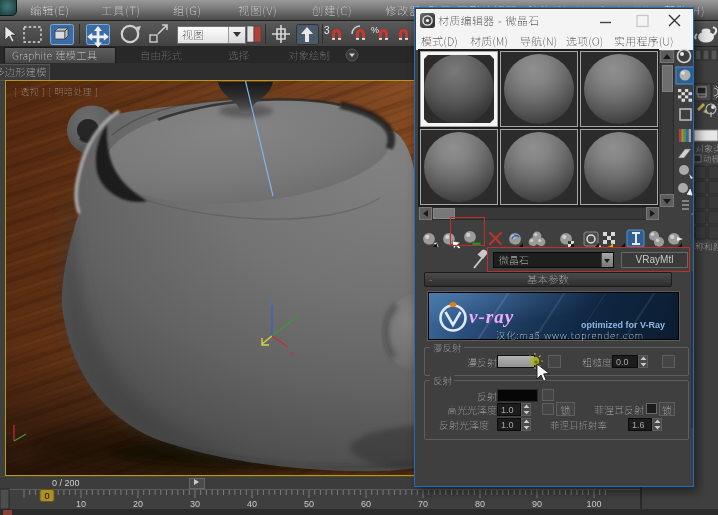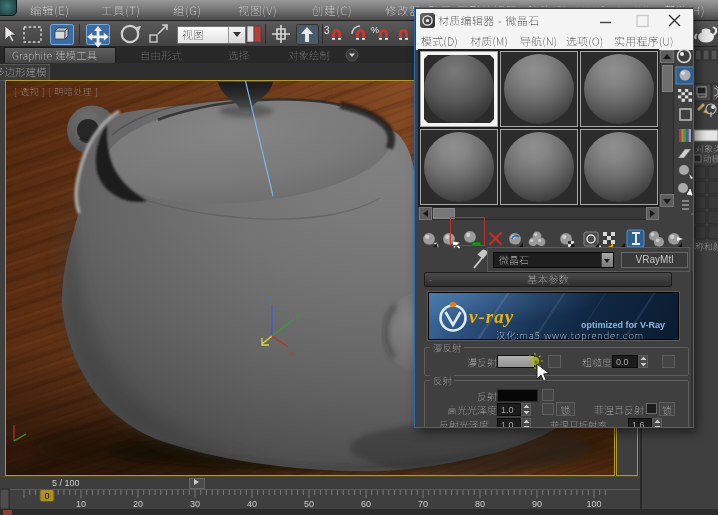--- a/index.html
+++ b/index.html
@@ -115,21 +115,21 @@
       <rect x="708" y="196" width="11" height="13" rx="1" fill="#3a3a3a" stroke="#2b2b2b"></rect>
       <rect x="695" y="211" width="11" height="13" rx="1" fill="#3a3a3a" stroke="#2b2b2b"></rect>
       <rect x="708" y="211" width="11" height="13" rx="1" fill="#3a3a3a" stroke="#2b2b2b"></rect>
       <rect x="695" y="226" width="11" height="13" rx="1" fill="#3a3a3a" stroke="#2b2b2b"></rect>
       <rect x="708" y="226" width="11" height="13" rx="1" fill="#3a3a3a" stroke="#2b2b2b"></rect>
       <path d="M697.2 243.1H697.4V250.6H697.2ZM695.6 245.1H698.7V245.4H695.6ZM697.2 245.2 697.4 245.3Q697.2 245.8 697 246.3Q696.8 246.8 696.6 247.3Q696.4 247.7 696.1 248.2Q695.9 248.6 695.6 248.9Q695.6 248.8 695.5 248.8Q695.5 248.7 695.4 248.7Q695.7 248.3 696.1 247.7Q696.4 247.2 696.7 246.5Q697 245.8 697.2 245.2ZM698.3 242.6 698.6 242.8Q698.2 243 697.8 243.1Q697.3 243.2 696.8 243.4Q696.3 243.5 695.8 243.5Q695.8 243.5 695.8 243.4Q695.8 243.4 695.8 243.3Q696.2 243.2 696.7 243.1Q697.2 243 697.6 242.9Q698.1 242.8 698.3 242.6ZM697.4 245.8Q697.5 245.9 697.6 246.1Q697.8 246.3 698 246.6Q698.2 246.8 698.4 247Q698.5 247.2 698.6 247.3L698.4 247.5Q698.3 247.4 698.2 247.2Q698 247 697.8 246.7Q697.6 246.5 697.5 246.3Q697.3 246.1 697.2 246ZM699.9 242.5 700.2 242.6Q700 243.3 699.9 243.9Q699.7 244.6 699.4 245.2Q699.2 245.7 698.9 246.2Q698.9 246.2 698.8 246.1Q698.8 246.1 698.8 246.1Q698.7 246.1 698.7 246Q699.1 245.4 699.4 244.5Q699.7 243.5 699.9 242.5ZM699.9 245.9 700.2 246Q700 246.6 699.8 247.2Q699.6 247.8 699.4 248.3Q699.2 248.8 698.9 249.2Q698.9 249.1 698.8 249.1Q698.8 249.1 698.8 249.1Q698.7 249 698.7 249Q699.1 248.4 699.4 247.6Q699.7 246.8 699.9 245.9ZM699.8 243.8H703.3V244.1H699.6ZM701.1 244H701.4V250.1Q701.4 250.3 701.3 250.4Q701.3 250.5 701.1 250.5Q701 250.6 700.7 250.6Q700.5 250.6 700.1 250.6Q700.1 250.5 700 250.5Q700 250.4 700 250.3Q700.3 250.3 700.6 250.3Q700.9 250.3 701 250.3Q701 250.3 701.1 250.3Q701.1 250.2 701.1 250.2ZM702.1 245.9 702.4 245.9Q702.6 246.3 702.8 246.9Q703 247.5 703.1 248Q703.3 248.6 703.4 249L703.1 249.1Q703 248.6 702.9 248.1Q702.7 247.5 702.5 247Q702.3 246.4 702.1 245.9ZM703.2 243.8H703.2L703.3 243.8L703.5 243.9Q703.3 244.2 703.1 244.6Q702.9 245 702.8 245.3L702.5 245.2Q702.6 245 702.8 244.8Q702.9 244.5 703 244.3Q703.1 244 703.2 243.9Z M709 249.2H711.9V249.5H709ZM708.9 243.4H712V250.2H711.7V243.6H709.2V250.3H708.9ZM706.4 243.2H706.7V250.6H706.4ZM704.5 245.2H708.5V245.4H704.5ZM706.4 245.2 706.7 245.3Q706.5 245.8 706.2 246.4Q706 246.9 705.7 247.4Q705.4 247.9 705.1 248.4Q704.8 248.8 704.5 249.1Q704.4 249.1 704.4 249Q704.3 248.9 704.3 248.9Q704.6 248.6 704.9 248.2Q705.2 247.8 705.5 247.3Q705.8 246.8 706 246.3Q706.3 245.7 706.4 245.2ZM708.2 242.6 708.4 242.8Q707.9 243 707.3 243.1Q706.7 243.3 706 243.4Q705.4 243.5 704.7 243.6Q704.7 243.5 704.7 243.5Q704.7 243.4 704.6 243.3Q705.3 243.3 705.9 243.2Q706.6 243.1 707.2 242.9Q707.8 242.8 708.2 242.6ZM706.7 245.7Q706.8 245.8 706.9 246Q707.1 246.2 707.3 246.5Q707.5 246.7 707.7 246.9Q707.9 247.2 708.1 247.4Q708.3 247.6 708.3 247.7L708.1 247.9Q708 247.8 707.8 247.5Q707.6 247.2 707.3 246.9Q707.1 246.5 706.9 246.3Q706.6 246 706.5 245.9Z M717.6 243.1H721.5V243.3H717.6ZM719.5 243.2 719.8 243.3Q719.6 243.6 719.5 244Q719.4 244.3 719.3 244.6L719 244.5Q719.2 244.2 719.3 243.8Q719.4 243.5 719.5 243.2ZM717.9 244.5H721.2V248.7H720.9V244.7H718.2V248.7H717.9ZM719.4 245.3H719.7Q719.7 246.3 719.6 247.1Q719.6 247.9 719.4 248.5Q719.3 249 719 249.5Q718.8 249.9 718.3 250.2Q717.8 250.4 717.1 250.6Q717.1 250.6 717.1 250.5Q717 250.5 717 250.4Q717.7 250.3 718.1 250Q718.5 249.7 718.8 249.3Q719.1 248.9 719.2 248.4Q719.3 247.8 719.4 247Q719.4 246.3 719.4 245.3ZM713.7 243.5H717.4V243.7H713.7ZM714 245.2H717.4V245.5H714ZM716.7 243.9 717 243.9Q716.8 244.3 716.6 244.7Q716.4 245.1 716.2 245.3L716 245.3Q716.1 245.1 716.2 244.8Q716.4 244.6 716.5 244.3Q716.6 244.1 716.7 243.9ZM714.3 244 714.5 243.9Q714.7 244.1 714.9 244.4Q715 244.8 715.1 245L714.8 245.1Q714.8 244.9 714.6 244.6Q714.5 244.2 714.3 244ZM713.9 245.2H714.2V247.3Q714.2 247.6 714.1 248.1Q714.1 248.5 714.1 248.9Q714 249.4 713.9 249.8Q713.8 250.3 713.6 250.6Q713.6 250.6 713.5 250.6Q713.5 250.6 713.5 250.5Q713.4 250.5 713.4 250.5Q713.6 250 713.7 249.4Q713.8 248.9 713.9 248.3Q713.9 247.7 713.9 247.3ZM716.7 245.7 717 245.8Q716.7 246.1 716.3 246.3Q715.9 246.6 715.4 246.8Q715 247 714.6 247.2Q714.5 247.1 714.5 247.1Q714.4 247 714.4 247Q714.8 246.8 715.2 246.6Q715.6 246.4 716 246.2Q716.4 245.9 716.7 245.7ZM716.8 246.9 717.1 247Q716.8 247.4 716.3 247.7Q715.9 248 715.5 248.3Q715 248.6 714.5 248.8Q714.5 248.7 714.4 248.7Q714.4 248.6 714.3 248.6Q714.8 248.4 715.2 248.1Q715.7 247.9 716.1 247.5Q716.5 247.2 716.8 246.9ZM717 248.2 717.3 248.3Q717 248.7 716.5 249.1Q716.1 249.6 715.5 249.9Q714.9 250.2 714.3 250.4Q714.3 250.4 714.2 250.3Q714.2 250.3 714.1 250.2Q714.7 250 715.3 249.7Q715.9 249.4 716.3 249Q716.8 248.6 717 248.2ZM715.2 242.6 715.4 242.5Q715.5 242.8 715.7 243Q715.8 243.3 715.8 243.5L715.6 243.6Q715.5 243.4 715.4 243.1Q715.3 242.8 715.2 242.6ZM719.7 249.1 719.9 248.9Q720.2 249.1 720.5 249.4Q720.8 249.7 721.1 249.9Q721.4 250.2 721.5 250.4L721.4 250.6Q721.2 250.4 720.9 250.1Q720.6 249.8 720.3 249.6Q720 249.3 719.7 249.1Z" fill="#d0d0d0"></path>
     </svg>
 <div class="abs" style="left:615px;top:81px;width:24px;height:395px;background:#2b2b2b"></div>
 <div class="abs" style="left:616px;top:81px;width:22px;height:395px;background:#3e3e3e;border:1px solid #b5991f"></div>
 <div class="abs" style="left:0;top:476px;width:640px;height:13px;background:#3c3c3c;border-top:1px solid #554a1a"></div>
-<div class="abs" style="left:52px;top:478px;width:60px;height:10px;font-size:9px;color:#cfcfcf;font-family:'Liberation Sans';z-index:3">5 / 100</div>
+<div class="abs" style="left:52px;top:478px;width:60px;height:10px;font-size:9px;color:#cfcfcf;font-family:'Liberation Sans';z-index:3">0 / 200</div>
 <div class="abs" style="left:189px;top:477.5px;width:16px;height:11px;background:#4a4a4a;border:1px solid #666;z-index:3"></div>
 <div class="abs" style="left:194px;top:479px;width:0;height:0;border-top:3px solid transparent;border-bottom:3px solid transparent;border-left:5px solid #ccc;z-index:4"></div>
 <div class="abs" style="left:0;top:489px;width:640px;height:20px;background:#3f3f3f;border-top:1px solid #5a5a5a"></div>
 <svg class="lay" width="718" height="515" style="z-index:3">
       <path d="M24.0 490 v8 M29.7 490 v5 M35.4 490 v5 M41.1 490 v5 M46.8 490 v5 M52.5 490 v5 M58.2 490 v5 M63.9 490 v5 M69.6 490 v5 M75.3 490 v5 M81.0 490 v8 M86.7 490 v5 M92.4 490 v5 M98.1 490 v5 M103.8 490 v5 M109.5 490 v5 M115.2 490 v5 M120.9 490 v5 M126.6 490 v5 M132.3 490 v5 M138.0 490 v8 M143.7 490 v5 M149.4 490 v5 M155.1 490 v5 M160.8 490 v5 M166.5 490 v5 M172.2 490 v5 M177.9 490 v5 M183.6 490 v5 M189.3 490 v5 M195.0 490 v8 M200.7 490 v5 M206.4 490 v5 M212.1 490 v5 M217.8 490 v5 M223.5 490 v5 M229.2 490 v5 M234.9 490 v5 M240.6 490 v5 M246.3 490 v5 M252.0 490 v8 M257.7 490 v5 M263.4 490 v5 M269.1 490 v5 M274.8 490 v5 M280.5 490 v5 M286.2 490 v5 M291.9 490 v5 M297.6 490 v5 M303.3 490 v5 M309.0 490 v8 M314.7 490 v5 M320.4 490 v5 M326.1 490 v5 M331.8 490 v5 M337.5 490 v5 M343.2 490 v5 M348.9 490 v5 M354.6 490 v5 M360.3 490 v5 M366.0 490 v8 M371.7 490 v5 M377.4 490 v5 M383.1 490 v5 M388.8 490 v5 M394.5 490 v5 M400.2 490 v5 M405.9 490 v5 M411.6 490 v5 M417.3 490 v5 M423.0 490 v8 M428.7 490 v5 M434.4 490 v5 M440.1 490 v5 M445.8 490 v5 M451.5 490 v5 M457.2 490 v5 M462.9 490 v5 M468.6 490 v5 M474.3 490 v5 M480.0 490 v8 M485.7 490 v5 M491.4 490 v5 M497.1 490 v5 M502.8 490 v5 M508.5 490 v5 M514.2 490 v5 M519.9 490 v5 M525.6 490 v5 M531.3 490 v5 M537.0 490 v8 M542.7 490 v5 M548.4 490 v5 M554.1 490 v5 M559.8 490 v5 M565.5 490 v5 M571.2 490 v5 M576.9 490 v5 M582.6 490 v5 M588.3 490 v5 M594.0 490 v8 M599.7 490 v5 M605.4 490 v5" stroke="#8a8a8a" stroke-width="0.8"></path>
       <text x="81" y="507" font-size="9" fill="#cccccc" text-anchor="middle" font-family="Liberation Sans">10</text>
       <text x="138" y="507" font-size="9" fill="#cccccc" text-anchor="middle" font-family="Liberation Sans">20</text>
       <text x="195" y="507" font-size="9" fill="#cccccc" text-anchor="middle" font-family="Liberation Sans">30</text>
       <text x="252" y="507" font-size="9" fill="#cccccc" text-anchor="middle" font-family="Liberation Sans">40</text>
       <text x="309" y="507" font-size="9" fill="#cccccc" text-anchor="middle" font-family="Liberation Sans">50</text>
@@ -240,21 +240,21 @@
 <text x="290" y="356" font-size="8" fill="#c03030" font-family="Liberation Sans">x</text>
 <g stroke-width="1.2" fill="none">
  <path d="M14 441 V 425" stroke="#c03030"></path>
  <path d="M14 441 L 26 434" stroke="#3a9a3a"></path>
 </g>
 </svg>
 <svg class="lay" width="610" height="396">
         <path d="M9 15.5V7H10.5V7.2H9.2V15.3H10.5V15.5Z M17 8.2H22.7V8.5H17ZM17.7 10.5H20.9V10.7H17.7ZM20.7 11.4H22.1V11.7H20.7ZM19.7 7.2H19.9V10.2H19.7ZM19.5 8.3 19.7 8.4Q19.4 8.9 18.9 9.3Q18.5 9.7 17.9 10.1Q17.4 10.4 16.9 10.6Q16.9 10.6 16.8 10.5Q16.8 10.5 16.7 10.4Q17.2 10.2 17.8 9.9Q18.3 9.6 18.7 9.1Q19.2 8.7 19.5 8.3ZM20.1 8.3Q20.4 8.7 20.8 9.2Q21.3 9.6 21.8 9.9Q22.3 10.2 22.8 10.4Q22.8 10.5 22.7 10.5Q22.7 10.6 22.6 10.6Q22.1 10.4 21.6 10.1Q21.1 9.7 20.6 9.3Q20.2 8.9 19.9 8.4ZM22 11.4H22.3Q22.3 11.4 22.3 11.5Q22.3 11.5 22.3 11.6Q22.2 12.4 22.1 12.8Q22 13.2 21.8 13.3Q21.7 13.4 21.6 13.4Q21.5 13.4 21.4 13.4Q21.2 13.4 20.9 13.4Q20.6 13.4 20.3 13.4Q20.3 13.3 20.3 13.3Q20.2 13.2 20.2 13.1Q20.6 13.2 20.9 13.2Q21.2 13.2 21.3 13.2Q21.4 13.2 21.5 13.2Q21.6 13.2 21.6 13.1Q21.8 13 21.8 12.6Q21.9 12.3 22 11.5ZM22 6.7 22.2 6.9Q21.8 7 21.2 7.1Q20.6 7.2 19.9 7.3Q19.2 7.3 18.6 7.4Q17.9 7.4 17.2 7.5Q17.2 7.4 17.2 7.3Q17.2 7.3 17.2 7.2Q17.8 7.2 18.5 7.1Q19.1 7.1 19.8 7Q20.4 7 21 6.9Q21.6 6.8 22 6.7ZM19 10.5H19.3Q19.2 11 19.1 11.5Q18.9 11.9 18.7 12.3Q18.4 12.7 18.1 13Q17.7 13.3 17.2 13.5Q17.2 13.5 17.1 13.4Q17 13.3 17 13.3Q17.5 13.1 17.9 12.8Q18.2 12.6 18.4 12.2Q18.7 11.8 18.8 11.4Q18.9 11 19 10.5ZM14.9 7 15.1 6.9Q15.4 7.1 15.7 7.4Q15.9 7.6 16.2 7.9Q16.4 8.2 16.6 8.4L16.3 8.5Q16.2 8.3 16 8Q15.7 7.8 15.5 7.5Q15.2 7.2 14.9 7ZM16.3 10V13.5H16V10.2H14.8V10ZM20.8 10.5H21.1Q21 10.8 20.9 11.1Q20.8 11.4 20.8 11.7H20.5Q20.6 11.4 20.7 11.1Q20.8 10.8 20.8 10.5ZM16.3 13.3Q16.5 13.3 16.6 13.5Q16.8 13.6 17.2 13.8Q17.6 14.1 18.1 14.1Q18.7 14.2 19.4 14.2Q20 14.2 20.6 14.2Q21.2 14.2 21.8 14.1Q22.4 14.1 22.8 14.1Q22.8 14.1 22.8 14.2Q22.8 14.2 22.8 14.3Q22.8 14.3 22.7 14.4Q22.5 14.4 22 14.4Q21.6 14.4 21.1 14.4Q20.7 14.5 20.2 14.5Q19.8 14.5 19.4 14.5Q18.7 14.5 18.1 14.4Q17.5 14.3 17.1 14.1Q16.8 13.9 16.6 13.7Q16.4 13.6 16.3 13.6Q16.1 13.6 15.9 13.7Q15.7 13.8 15.4 14Q15.2 14.3 14.9 14.5L14.7 14.3Q15 14 15.3 13.8Q15.5 13.6 15.8 13.5Q16 13.3 16.3 13.3Z M27.8 7H31.6V11.8H31.3V7.3H28.1V11.8H27.8ZM29.7 11.5H30V13.9Q30 14.1 30 14.2Q30.1 14.2 30.4 14.2H31.4Q31.6 14.2 31.7 14.1Q31.8 14 31.8 13.7Q31.9 13.3 31.9 12.6Q32 12.7 32 12.7Q32.1 12.7 32.2 12.7Q32.1 13.5 32.1 13.8Q32 14.2 31.9 14.3Q31.7 14.5 31.4 14.5H30.4Q30 14.5 29.9 14.4Q29.7 14.3 29.7 13.9ZM29.5 8.1H29.7V10.2Q29.7 10.8 29.6 11.3Q29.5 11.9 29.3 12.5Q29 13.1 28.5 13.6Q27.9 14.2 27.1 14.6Q27.1 14.6 27 14.6Q27 14.5 27 14.5Q27 14.4 26.9 14.4Q27.8 14 28.3 13.5Q28.8 13 29 12.4Q29.3 11.8 29.4 11.3Q29.5 10.7 29.5 10.2ZM24.2 8.1H26.9V8.4H24.2ZM25.5 10.4 25.8 10V14.6H25.5ZM25.8 10.1Q25.9 10.2 26.1 10.4Q26.3 10.6 26.5 10.8Q26.7 11.1 26.9 11.3Q27.1 11.5 27.1 11.6L27 11.8Q26.9 11.7 26.7 11.5Q26.5 11.2 26.3 11Q26.1 10.8 25.9 10.5Q25.7 10.3 25.6 10.2ZM26.8 8.1H26.9L26.9 8.1L27.1 8.2Q26.8 8.9 26.3 9.6Q25.9 10.3 25.3 10.9Q24.8 11.4 24.2 11.8Q24.2 11.8 24.2 11.8Q24.2 11.7 24.1 11.7Q24.1 11.7 24.1 11.7Q24.6 11.3 25.1 10.7Q25.7 10.2 26.1 9.5Q26.5 8.9 26.8 8.2ZM25.2 6.7 25.4 6.5Q25.7 6.8 25.9 7.1Q26.2 7.4 26.3 7.7L26.1 7.8Q26 7.6 25.7 7.3Q25.5 6.9 25.2 6.7Z M36.3 15.5V15.3H37.5V7.2H36.3V7H37.8V15.5Z M43.3 15.5V7H44.8V7.2H43.5V15.3H44.8V15.5Z M49.5 7.1H52V12.4H49.5V12.1H51.8V7.4H49.5ZM49.5 9.6H51.9V9.8H49.5ZM53.2 6.9H56.5V7.2H53.2ZM53.2 9.2H56.5V9.4H53.2ZM53.1 11.4H56.5V11.7H53.1ZM49.3 7.1H49.6V13.3H49.3ZM56.4 6.9H56.7V14.1Q56.7 14.3 56.6 14.4Q56.6 14.5 56.4 14.6Q56.2 14.6 55.9 14.6Q55.5 14.6 54.9 14.6Q54.9 14.6 54.9 14.5Q54.9 14.5 54.8 14.4Q54.8 14.4 54.8 14.3Q55.1 14.3 55.4 14.3Q55.7 14.3 55.9 14.3Q56.1 14.3 56.2 14.3Q56.3 14.3 56.4 14.3Q56.4 14.2 56.4 14.1ZM53.1 6.9H53.4V10.1Q53.4 10.6 53.3 11.3Q53.2 11.9 53.1 12.5Q52.9 13.1 52.5 13.6Q52.2 14.2 51.6 14.7Q51.6 14.6 51.5 14.6Q51.5 14.6 51.5 14.5Q51.4 14.5 51.4 14.5Q52 14 52.3 13.5Q52.6 12.9 52.8 12.4Q53 11.8 53 11.2Q53.1 10.6 53.1 10.1Z M62.1 12.4H65.7V12.7H62.1ZM62.1 13.9H65.7V14.2H62.1ZM62 11H65.8V14.6H65.6V11.2H62.2V14.6H62ZM61.5 7.7H66.2V8H61.5ZM61.3 9.8H66.4V10H61.3ZM62.2 8.2 62.5 8.1Q62.6 8.5 62.8 8.9Q62.9 9.3 63 9.5L62.7 9.6Q62.7 9.3 62.5 8.9Q62.4 8.5 62.2 8.2ZM65.2 8.1 65.5 8.2Q65.3 8.6 65.1 9.1Q64.9 9.6 64.7 9.9L64.5 9.9Q64.6 9.6 64.7 9.3Q64.9 9 65 8.7Q65.1 8.4 65.2 8.1ZM63.5 6.6 63.8 6.5Q63.9 6.9 64 7.2Q64.1 7.6 64.2 7.8L63.9 7.9Q63.9 7.6 63.7 7.3Q63.6 6.9 63.5 6.6ZM58.8 7.2H60.8V12.9H58.8V12.6H60.6V7.5H58.8ZM58.8 9.8H60.8V10.1H58.8ZM58.7 7.2H58.9V13.6H58.7Z M69.3 8H71.5V8.2H69.3ZM71.4 8H71.5L71.5 7.9L71.7 8Q71.4 9.8 70.9 11.1Q70.4 12.4 69.6 13.2Q68.8 14.1 67.9 14.6Q67.9 14.6 67.8 14.5Q67.8 14.5 67.8 14.5Q67.7 14.4 67.7 14.4Q68.6 13.9 69.4 13.1Q70.1 12.2 70.7 11Q71.2 9.7 71.4 8ZM69.1 9Q69.4 10.3 69.8 11.2Q70.2 12.1 70.7 12.7Q71.3 13.2 71.9 13.5Q72.5 13.8 73.2 13.9Q73.8 14 74.5 14Q74.6 14 74.8 14Q74.9 14 75.1 14Q75.3 14 75.5 14Q75.7 14 75.8 14Q75.8 14 75.8 14.1Q75.7 14.1 75.7 14.2Q75.7 14.2 75.7 14.3H75.4H74.5Q73.8 14.3 73.1 14.2Q72.4 14 71.7 13.7Q71.1 13.4 70.5 12.9Q70 12.3 69.6 11.4Q69.2 10.4 68.9 9.1ZM69.5 6.6 69.8 6.7Q69.6 7.6 69.4 8.4Q69.1 9.2 68.8 9.9Q68.5 10.5 68.1 11.1Q68.1 11 68 11Q67.9 10.9 67.9 10.9Q68.3 10.4 68.6 9.7Q68.9 9.1 69.1 8.3Q69.4 7.4 69.5 6.6ZM73.3 9 73.5 8.9Q73.9 9.2 74.3 9.7Q74.7 10.1 75 10.5Q75.3 10.9 75.5 11.2L75.3 11.4Q75.1 11.1 74.8 10.7Q74.5 10.2 74.1 9.8Q73.7 9.4 73.3 9ZM73 6.6H73.3V13.1H73Z M80.6 9V10.6H84.6V9ZM80.6 7.2V8.8H84.6V7.2ZM80.4 7H84.8V10.8H80.4ZM80.2 12.2H85V12.4H80.2ZM79.4 14.1H85.3V14.3H79.4ZM77.2 7.2H79.8V7.5H77.2ZM77.3 9.8H79.7V10.1H77.3ZM77.1 13.3Q77.4 13.2 77.9 13.1Q78.3 12.9 78.8 12.8Q79.3 12.6 79.8 12.4L79.8 12.7Q79.1 12.9 78.4 13.2Q77.7 13.4 77.2 13.6ZM78.4 7.3H78.7V13L78.4 13ZM82.4 7.2H82.7V10.7V14.2H82.4V10.7Z M89.4 15.5V15.3H90.6V7.2H89.4V7H90.9V15.5Z" fill="#a8a8a8"></path>
       </svg>
 </div>
-<div class="abs" style="left:414px;top:7px;width:280px;height:421px;border:1.5px solid #1a6fc4;background:#3f3f3f;z-index:10;overflow:hidden;box-shadow:4px 5px 10px rgba(0,0,0,0.45)">
+<div class="abs" style="left:414px;top:7px;width:280px;height:480px;border:1.5px solid #1a6fc4;background:#3f3f3f;z-index:10;overflow:hidden;box-shadow:4px 5px 10px rgba(0,0,0,0.45)">
 <div class="abs" style="left:-414px;top:-7px;width:718px;height:515px">
 <div class="abs" style="left:415px;top:8px;width:278px;height:41px;background:#f4f4f4"></div>
 <div class="abs" style="left:419px;top:12px;width:15px;height:15px;border-radius:3px;background:linear-gradient(135deg,#6a6a6a,#2a2a2a)"></div>
 <svg class="lay" width="718" height="515" style="z-index:2">
           <circle cx="426.5" cy="19.5" r="4.6" fill="none" stroke="#f0f0f0" stroke-width="1.3"></circle>
           <circle cx="426.5" cy="19.5" r="1.6" fill="#f0f0f0"></circle>
           <path d="M599 21.5 h11" stroke="#444" stroke-width="1.4"></path>
           <rect x="636" y="14.5" width="11" height="11" fill="none" stroke="#c8c8c8" stroke-width="1.3"></rect>
           <path d="M668 14 l11 11 M679 14 l-11 11" stroke="#333" stroke-width="1.4"></path>
         </svg>
@@ -417,21 +417,21 @@
           <div class="abs" style="left:62px;top:-25px;width:2px;height:100px;background:rgba(200,225,255,0.14);transform:rotate(33deg)"></div>
           <div class="abs" style="left:118px;top:-25px;width:1.5px;height:100px;background:rgba(200,225,255,0.11);transform:rotate(33deg)"></div>
           <div class="abs" style="left:208px;top:-25px;width:2px;height:100px;background:rgba(200,225,255,0.10);transform:rotate(33deg)"></div>
           <div class="abs" style="left:160px;top:-25px;width:1px;height:100px;background:rgba(200,225,255,0.09);transform:rotate(33deg)"></div>
         </div>
 <svg class="lay" width="718" height="515" style="z-index:3">
           <circle cx="452" cy="317" r="12.5" fill="none" stroke="#ddeaf8" stroke-width="2.6"></circle>
           <path d="M444.5 311 l7.5 13 7.5 -13" fill="none" stroke="#ddeaf8" stroke-width="2.6" stroke-linejoin="miter"></path>
           <ellipse cx="452" cy="303.5" rx="3.4" ry="2.6" fill="#e08018"></ellipse>
         </svg>
-<div class="abs" style="left:468px;top:305px;width:70px;height:26px;z-index:3;font-family:'Liberation Serif',serif;font-style:italic;font-weight:bold;font-size:19px;color:#eab308;letter-spacing:1px">v-ray</div>
+<div class="abs" style="left:468px;top:305px;width:70px;height:26px;z-index:3;font-family:'Liberation Serif',serif;font-style:italic;font-weight:bold;font-size:19px;color:#f0abfc;letter-spacing:1px">v-ray</div>
 <div class="abs" style="left:540px;top:319px;width:124px;height:11px;z-index:3;text-align:right;font-size:9px;font-weight:bold;color:#8fb6e2;font-family:'Liberation Sans'">optimized for V-Ray</div>
 <div class="abs" style="left:423px;top:346px;width:265px;height:29px;border:1px solid #5e5e5e;border-radius:2px;z-index:2"></div>
 <div class="abs" style="left:429px;top:341px;width:34px;height:10px;background:#3f3f3f;z-index:2"></div>
 <div class="abs" style="left:423px;top:379px;width:265px;height:60px;border:1px solid #5e5e5e;border-radius:2px;z-index:2"></div>
 <div class="abs" style="left:429px;top:374px;width:24px;height:10px;background:#3f3f3f;z-index:2"></div>
 <div class="abs" style="left:496px;top:354px;width:38px;height:13px;z-index:3;background:linear-gradient(#b2b2b2,#929292);border:1px solid #111"></div>
 <div class="abs" style="left:547px;top:354px;width:13px;height:13px;background:#454545;border:1px solid #5e5e5e;z-index:3"></div>
 <div class="abs" style="left:611px;top:354px;width:26px;height:13px;background:#1c1c1c;border:1px solid #0a0a0a;z-index:3;font-size:9px;color:#a8a8a8;line-height:12px;padding-left:3px;font-family:'Liberation Sans'">0.0</div>
         <div class="abs" style="left:637px;top:354px;width:10px;height:13px;background:#4a4a4a;border:1px solid #5e5e5e;z-index:3"></div>
         <svg class="lay" width="718" height="515" style="z-index:4">

